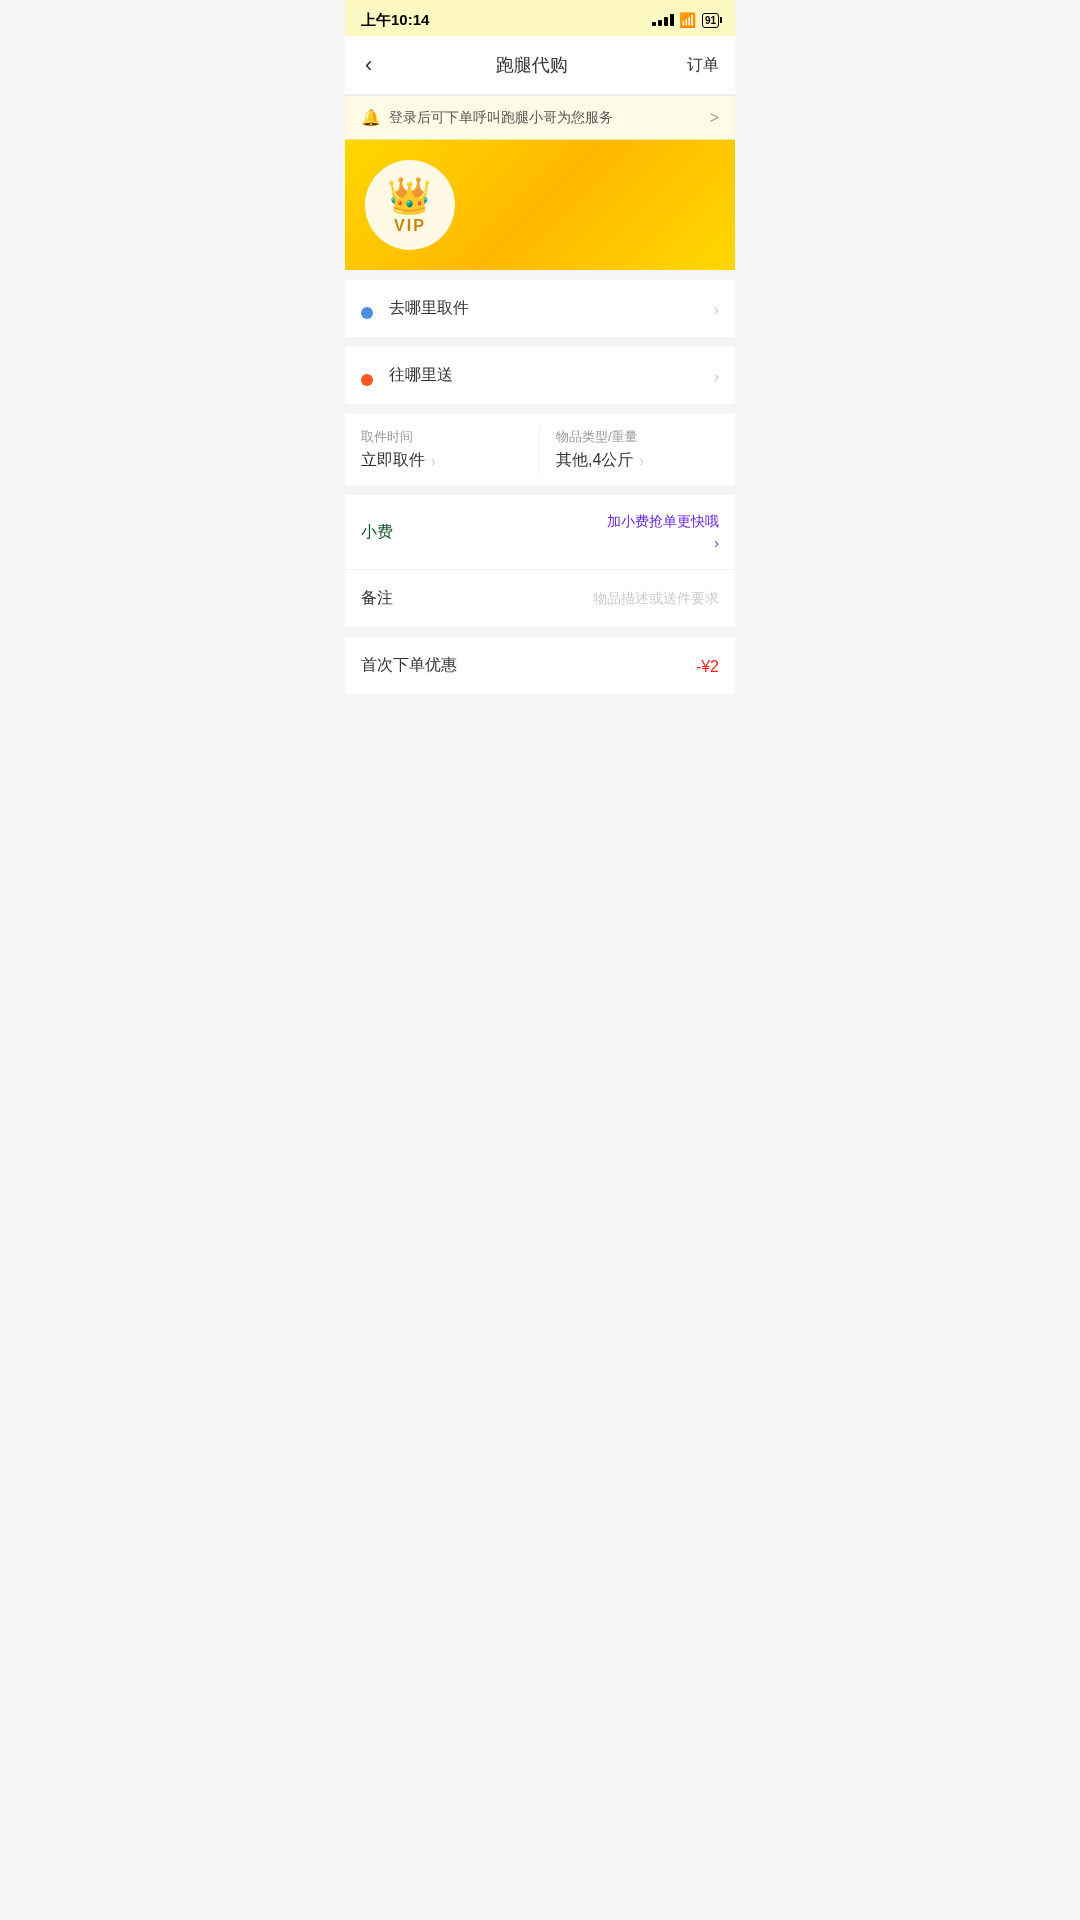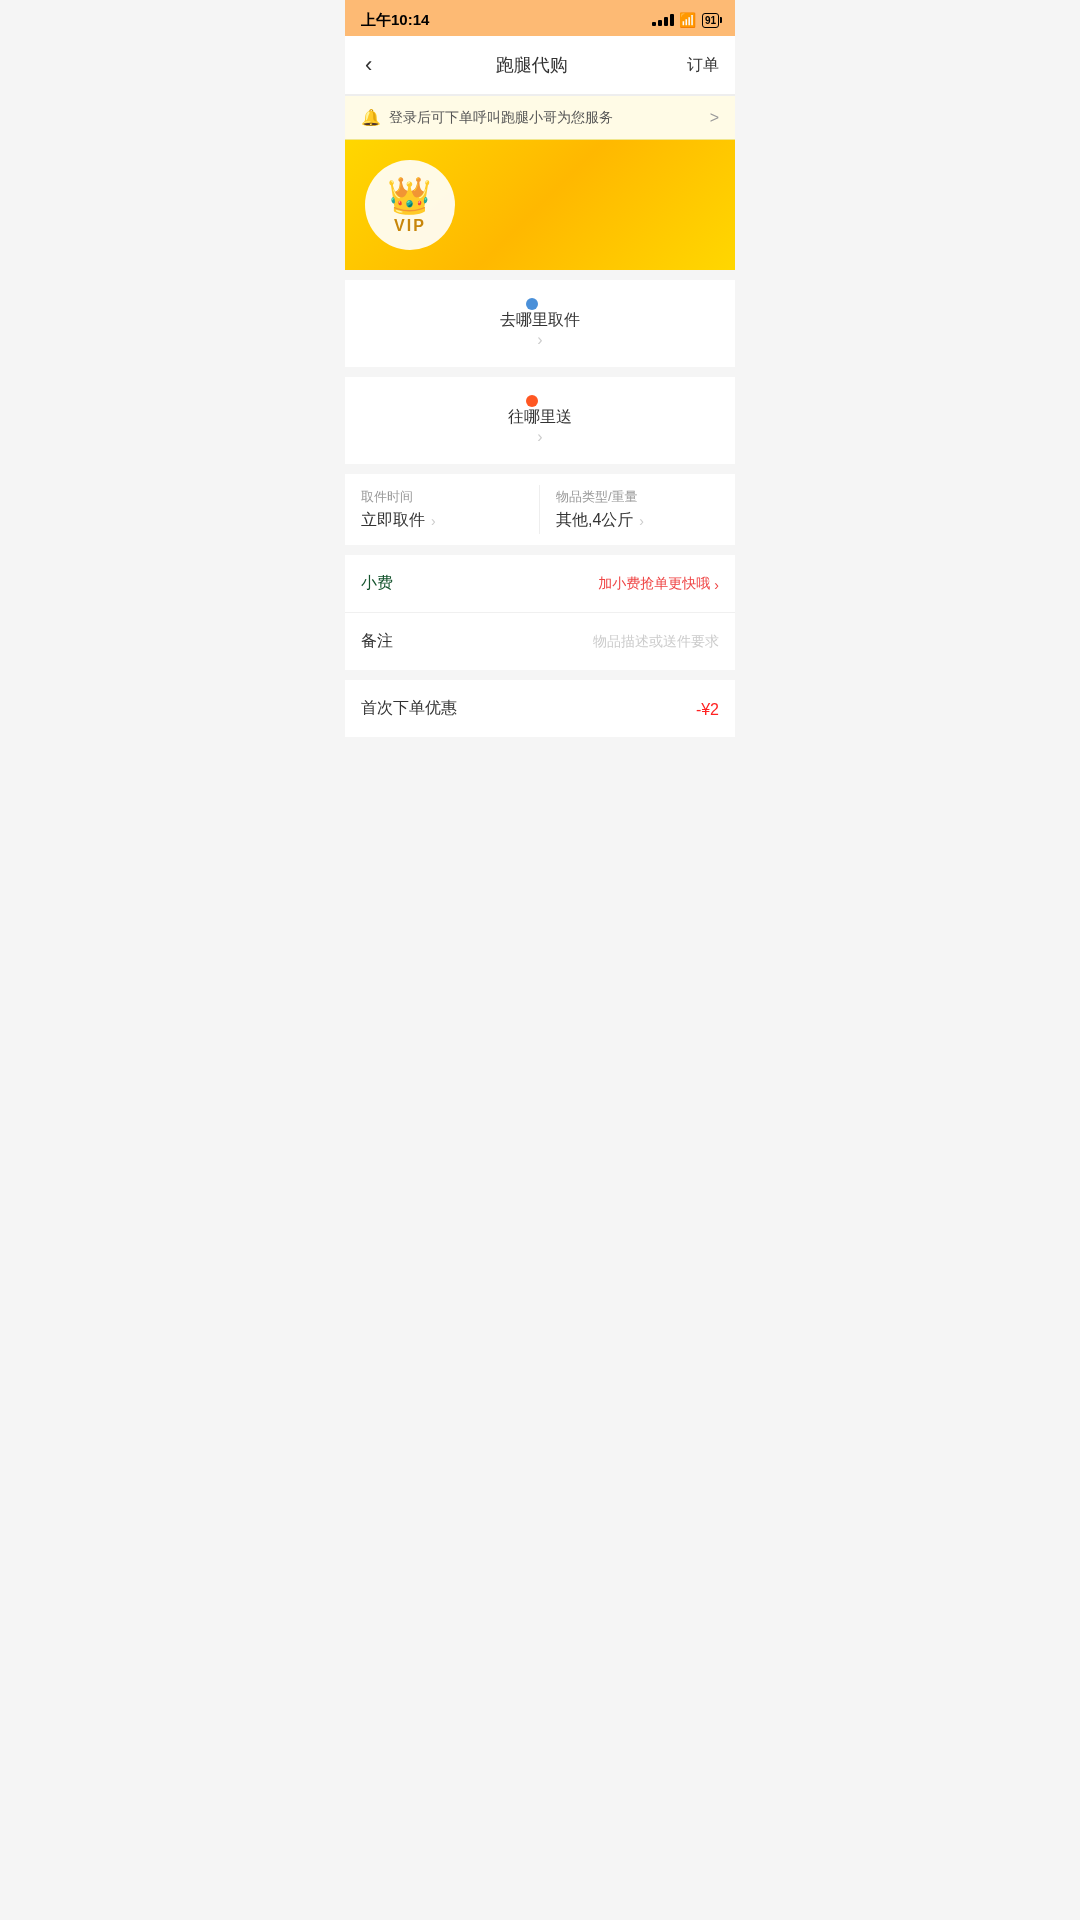--- a/index.html
+++ b/index.html
@@ -10,21 +10,21 @@
       min-height: 692px;
       font-family: -apple-system, 'PingFang SC', 'Hiragino Sans GB', 'Microsoft YaHei', sans-serif;
       background: #f5f5f5;
       margin: 0 auto;
       position: relative;
       overflow-x: hidden;
     }
 
     
     .status-bar {
-      background: #fdba74;
+      background: #fef9c3;
       padding: 8px 16px 4px;
       display: flex;
       justify-content: space-between;
       align-items: center;
       height: 36px;
     }
     .status-time {
       font-size: 15px;
       font-weight: 600;
       color: #000;
@@ -186,25 +186,24 @@
     }
 
     
     .section-white {
       background: #fff;
       margin-bottom: 10px;
     }
 
     .form-row {
       display: flex;
-      align-items: center;
+      align-items: flex-end;
       padding: 18px 16px;
       border-bottom: 1px solid #f0f0f0;
       cursor: pointer;
-      flex-direction: column;
     }
     .form-row:last-child {
       border-bottom: none;
     }
 
     .dot-blue {
       width: 12px;
       height: 12px;
       border-radius: 50%;
       background: #4a90d9;
@@ -282,21 +281,22 @@
     }
     .fee-label {
       font-size: 16px;
       color: #14532d;
     }
     .fee-hint {
       display: flex;
       align-items: flex-end;
       gap: 4px;
       font-size: 14px;
-      color: #ef4444;
+      color: #6d28d9;
+      flex-direction: column;
     }
 
     
     .remark-row {
       background: #fff;
       padding: 18px 16px;
       display: flex;
       align-items: center;
       justify-content: space-between;
       cursor: pointer;

